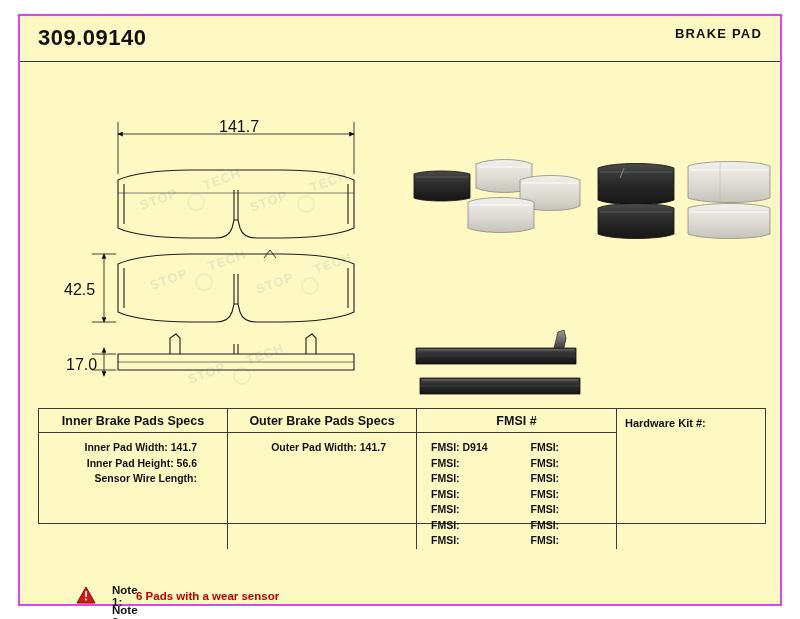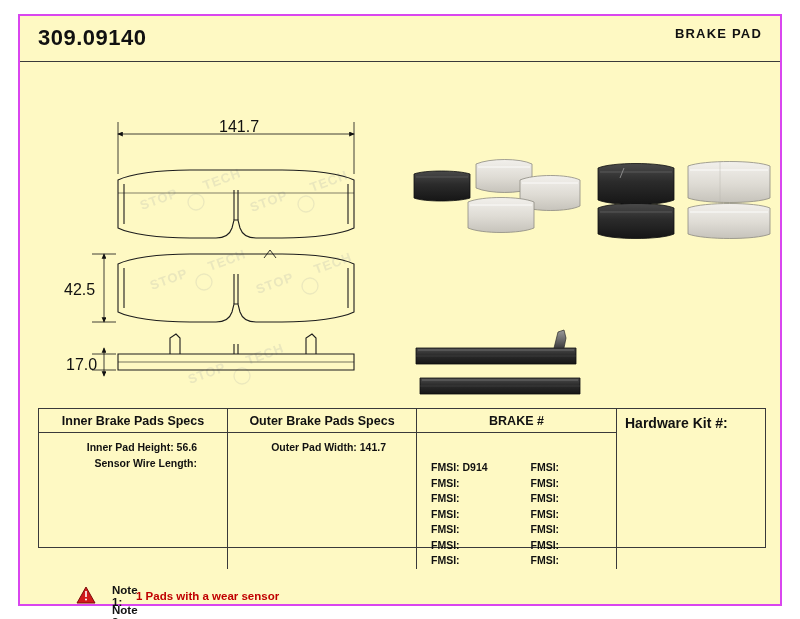--- a/index.html
+++ b/index.html
@@ -66,21 +66,21 @@
   .specs {
     position: absolute;
     left: 18px; top: 392px;
     width: 728px;
     height: 140px;
   }
   .spec-grid {
     display: grid;
     grid-template-columns: 189px 189px 200px 150px;
     border: 1px solid #3a3a3a;
-    height: 140px;
+    height: 116px;
   }
   .spec-col {
     border-right: 1px solid #3a3a3a;
     position: relative;
   }
   .spec-col:last-child { border-right: none; }
   .spec-head {
     height: 24px;
     border-bottom: 1px solid #3a3a3a;
     display: flex;
@@ -97,32 +97,31 @@
     font-weight: bold;
     line-height: 15.5px;
     text-align: right;
     padding-right: 22px;
     white-space: nowrap;
   }
   .fmsi-body {
     padding: 7px 0 0 0;
     display: grid;
     grid-template-columns: 1fr 1fr;
-    margin-top: 20px;
   }
   .fmsi-cell {
     font-size: 10.5px;
     font-weight: bold;
     line-height: 15.5px;
     padding-left: 14px;
     white-space: nowrap;
   }
   .related-body { padding: 7px 0 0 8px; }
   .related-line {
-    font-size: 14px;
+    font-size: 11px;
     font-weight: bold;
     line-height: 15.5px;
     white-space: nowrap;
   }
 
   
   .notes {
     position: absolute;
     left: 56px; top: 570px;
     width: 600px;
@@ -310,34 +309,35 @@
     <div class="dim-label" style="left:44px; top:219px;">42.5</div>
     <div class="dim-label" style="left:46px; top:294px;text-align:right;">17.0</div>
   </div>
 
   <div class="specs">
     <div class="spec-grid">
 
       <div class="spec-col">
         <div class="spec-head">Inner Brake Pads Specs</div>
         <div class="spec-body">
+          <div class="spec-line">Inner Pad Width: 141.7</div>
           <div class="spec-line">Inner Pad Height: 56.6</div>
           <div class="spec-line">Sensor Wire Length:</div>
         </div>
       </div>
 
       <div class="spec-col">
         <div class="spec-head">Outer Brake Pads Specs</div>
         <div class="spec-body">
           <div class="spec-line">Outer Pad Width: 141.7</div>
         </div>
       </div>
 
       <div class="spec-col">
-        <div class="spec-head">BRAKE #</div>
+        <div class="spec-head">FMSI #</div>
         <div class="fmsi-body">
           <div>
             <div class="fmsi-cell">FMSI:  D914</div>
             <div class="fmsi-cell">FMSI:</div>
             <div class="fmsi-cell">FMSI:</div>
             <div class="fmsi-cell">FMSI:</div>
             <div class="fmsi-cell">FMSI:</div>
             <div class="fmsi-cell">FMSI:</div>
             <div class="fmsi-cell">FMSI:</div>
           </div>
@@ -363,21 +363,21 @@
   </div>
 
   <div class="notes">
     <div class="note-row">
       <svg class="warn-icon" viewBox="0 0 20 18">
         <path d="M10,1 L19,17 L1,17 Z" fill="#d11a1a" stroke="#7a0d0d" stroke-width="1"></path>
         <path d="M10,5 L10,11" stroke="#fff" stroke-width="1.6"></path>
         <circle cx="10" cy="13.6" r="1" fill="#fff"></circle>
       </svg>
       <div class="note-label">Note 1:</div>
-      <div class="note-text">1 Pads with a wear sensor</div>
+      <div class="note-text">6 Pads with a wear sensor</div>
     </div>
     <div class="note-row">
       <div class="note-label">Note 2:</div>
       <div class="note-text"></div>
     </div>
   </div>
 
 </div>
 
 </body></html>

